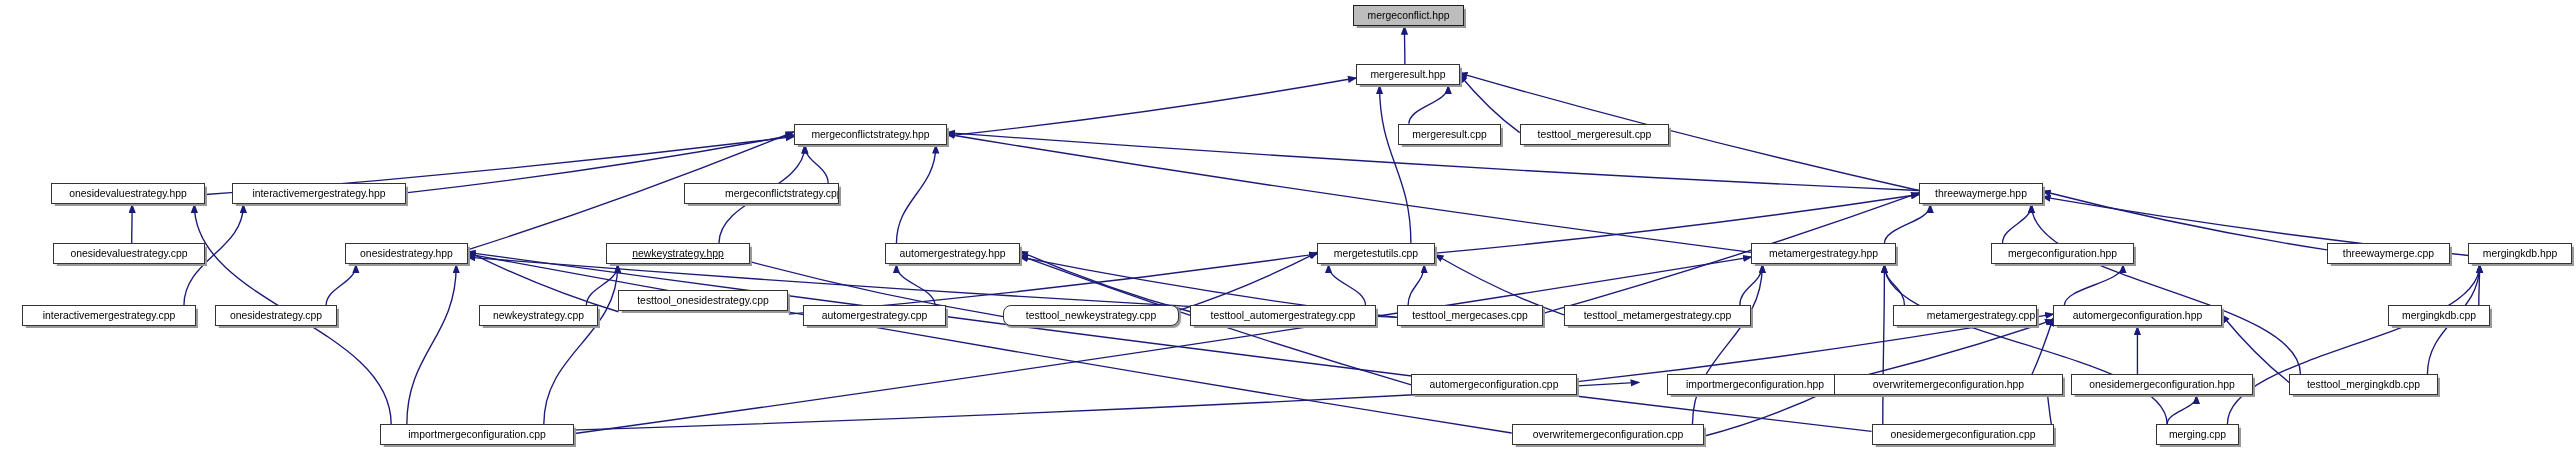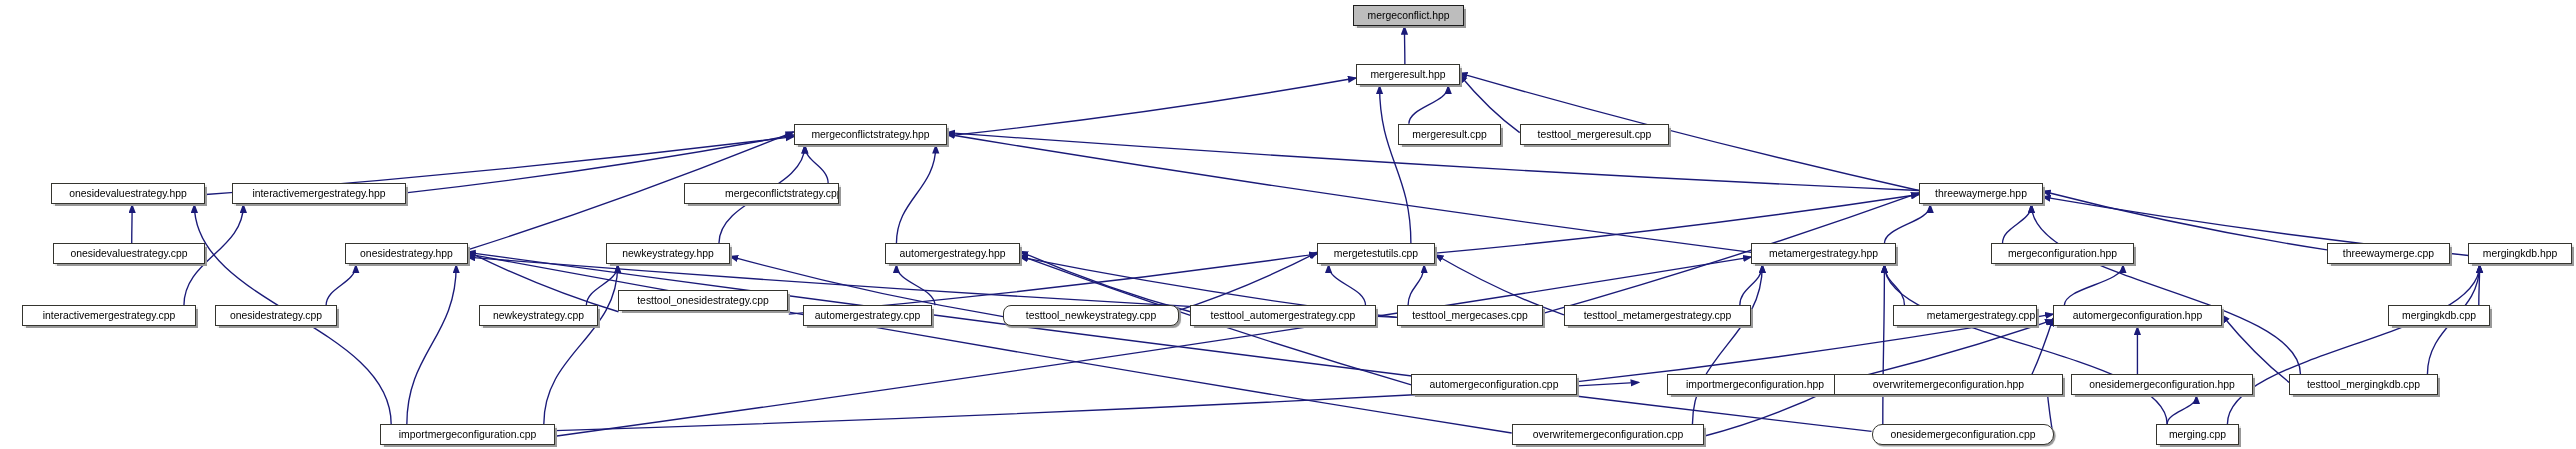--- a/index.html
+++ b/index.html
@@ -120,43 +120,43 @@
       <div class="graph-node" style="left: 1356px; top: 64px; width: 104px;">mergeresult.hpp</div>
       <div class="graph-node" style="left: 794px; top: 124px; width: 153px;">mergeconflictstrategy.hpp</div>
       <div class="graph-node" style="left: 1398px; top: 124px; width: 103px;">mergeresult.cpp</div>
       <div class="graph-node" style="left: 1520px; top: 124px; width: 149px;">testtool_mergeresult.cpp</div>
       <div class="graph-node" style="left: 51px; top: 183px; width: 154px;">onesidevaluestrategy.hpp</div>
       <div class="graph-node" style="left: 232px; top: 183px; width: 174px;">interactivemergestrategy.hpp</div>
       <div class="graph-node" style="left: 684px; top: 183px; width: 155px; padding-left: 40px;">mergeconflictstrategy.cpp</div>
       <div class="graph-node" style="left: 1919px; top: 183px; width: 124px;">threewaymerge.hpp</div>
       <div class="graph-node" style="left: 53px; top: 243px; width: 152px;">onesidevaluestrategy.cpp</div>
       <div class="graph-node" style="left: 345px; top: 243px; width: 123px;">onesidestrategy.hpp</div>
-      <div class="graph-node" style="left: 606px; top: 243px; width: 124px;">newkeystrategy.hpp</div>
+      <div class="graph-node" style="left: 606px; top: 243px; width: 144px; text-decoration: underline;">newkeystrategy.hpp</div>
       <div class="graph-node" style="left: 885px; top: 243px; width: 135px;">automergestrategy.hpp</div>
       <div class="graph-node" style="left: 1317px; top: 243px; width: 118px;">mergetestutils.cpp</div>
       <div class="graph-node" style="left: 1751px; top: 243px; width: 145px;">metamergestrategy.hpp</div>
       <div class="graph-node" style="left: 1991px; top: 243px; width: 143px;">mergeconfiguration.hpp</div>
       <div class="graph-node" style="left: 2327px; top: 243px; width: 123px;">threewaymerge.cpp</div>
       <div class="graph-node" style="left: 2468px; top: 243px; width: 104px;">mergingkdb.hpp</div>
       <div class="graph-node" style="left: 22px; top: 305px; width: 174px;">interactivemergestrategy.cpp</div>
       <div class="graph-node" style="left: 215px; top: 305px; width: 122px;">onesidestrategy.cpp</div>
       <div class="graph-node" style="left: 479px; top: 305px; width: 119px;">newkeystrategy.cpp</div>
       <div class="graph-node" style="left: 618px; top: 290px; width: 170px;">testtool_onesidestrategy.cpp</div>
-      <div class="graph-node" style="left: 803px; top: 305px; width: 129px;">automergestrategy.cpp</div>
+      <div class="graph-node" style="left: 803px; top: 305px; width: 143px;">automergestrategy.cpp</div>
       <div class="graph-node" style="left: 1003px; top: 305px; width: 176px; border-radius: 8px;">testtool_newkeystrategy.cpp</div>
       <div class="graph-node" style="left: 1190px; top: 305px; width: 186px;">testtool_automergestrategy.cpp</div>
       <div class="graph-node" style="left: 1397px; top: 305px; width: 146px;">testtool_mergecases.cpp</div>
       <div class="graph-node" style="left: 1564px; top: 305px; width: 187px;">testtool_metamergestrategy.cpp</div>
       <div class="graph-node" style="left: 1893px; top: 305px; width: 144px; padding-left: 32px;">metamergestrategy.cpp</div>
       <div class="graph-node" style="left: 2053px; top: 305px; width: 169px;">automergeconfiguration.hpp</div>
       <div class="graph-node" style="left: 2388px; top: 305px; width: 102px;">mergingkdb.cpp</div>
       <div class="graph-node" style="left: 1411px; top: 374px; width: 166px;">automergeconfiguration.cpp</div>
       <div class="graph-node" style="left: 1667px; top: 374px; width: 176px;">importmergeconfiguration.hpp</div>
       <div class="graph-node" style="left: 1834px; top: 374px; width: 229px;">overwritemergeconfiguration.hpp</div>
       <div class="graph-node" style="left: 2047px; top: 374px; width: 182px; margin-left: 24px;">onesidemergeconfiguration.hpp</div>
       <div class="graph-node" style="left: 2289px; top: 374px; width: 149px;">testtool_mergingkdb.cpp</div>
-      <div class="graph-node" style="left: 380px; top: 424px; width: 175px;">importmergeconfiguration.cpp</div>
+      <div class="graph-node" style="left: 380px; top: 424px; width: 194px;">importmergeconfiguration.cpp</div>
       <div class="graph-node" style="left: 1512px; top: 424px; width: 192px;">overwritemergeconfiguration.cpp</div>
-      <div class="graph-node" style="left: 1872px; top: 424px; width: 182px; border-radius: 10px;">onesidemergeconfiguration.cpp</div>
+      <div class="graph-node" style="left: 1872px; top: 424px; width: 182px;">onesidemergeconfiguration.cpp</div>
       <div class="graph-node" style="left: 2156px; top: 424px; width: 83px;">merging.cpp</div>
     </div>
 </div>
 
 
 </body></html>

